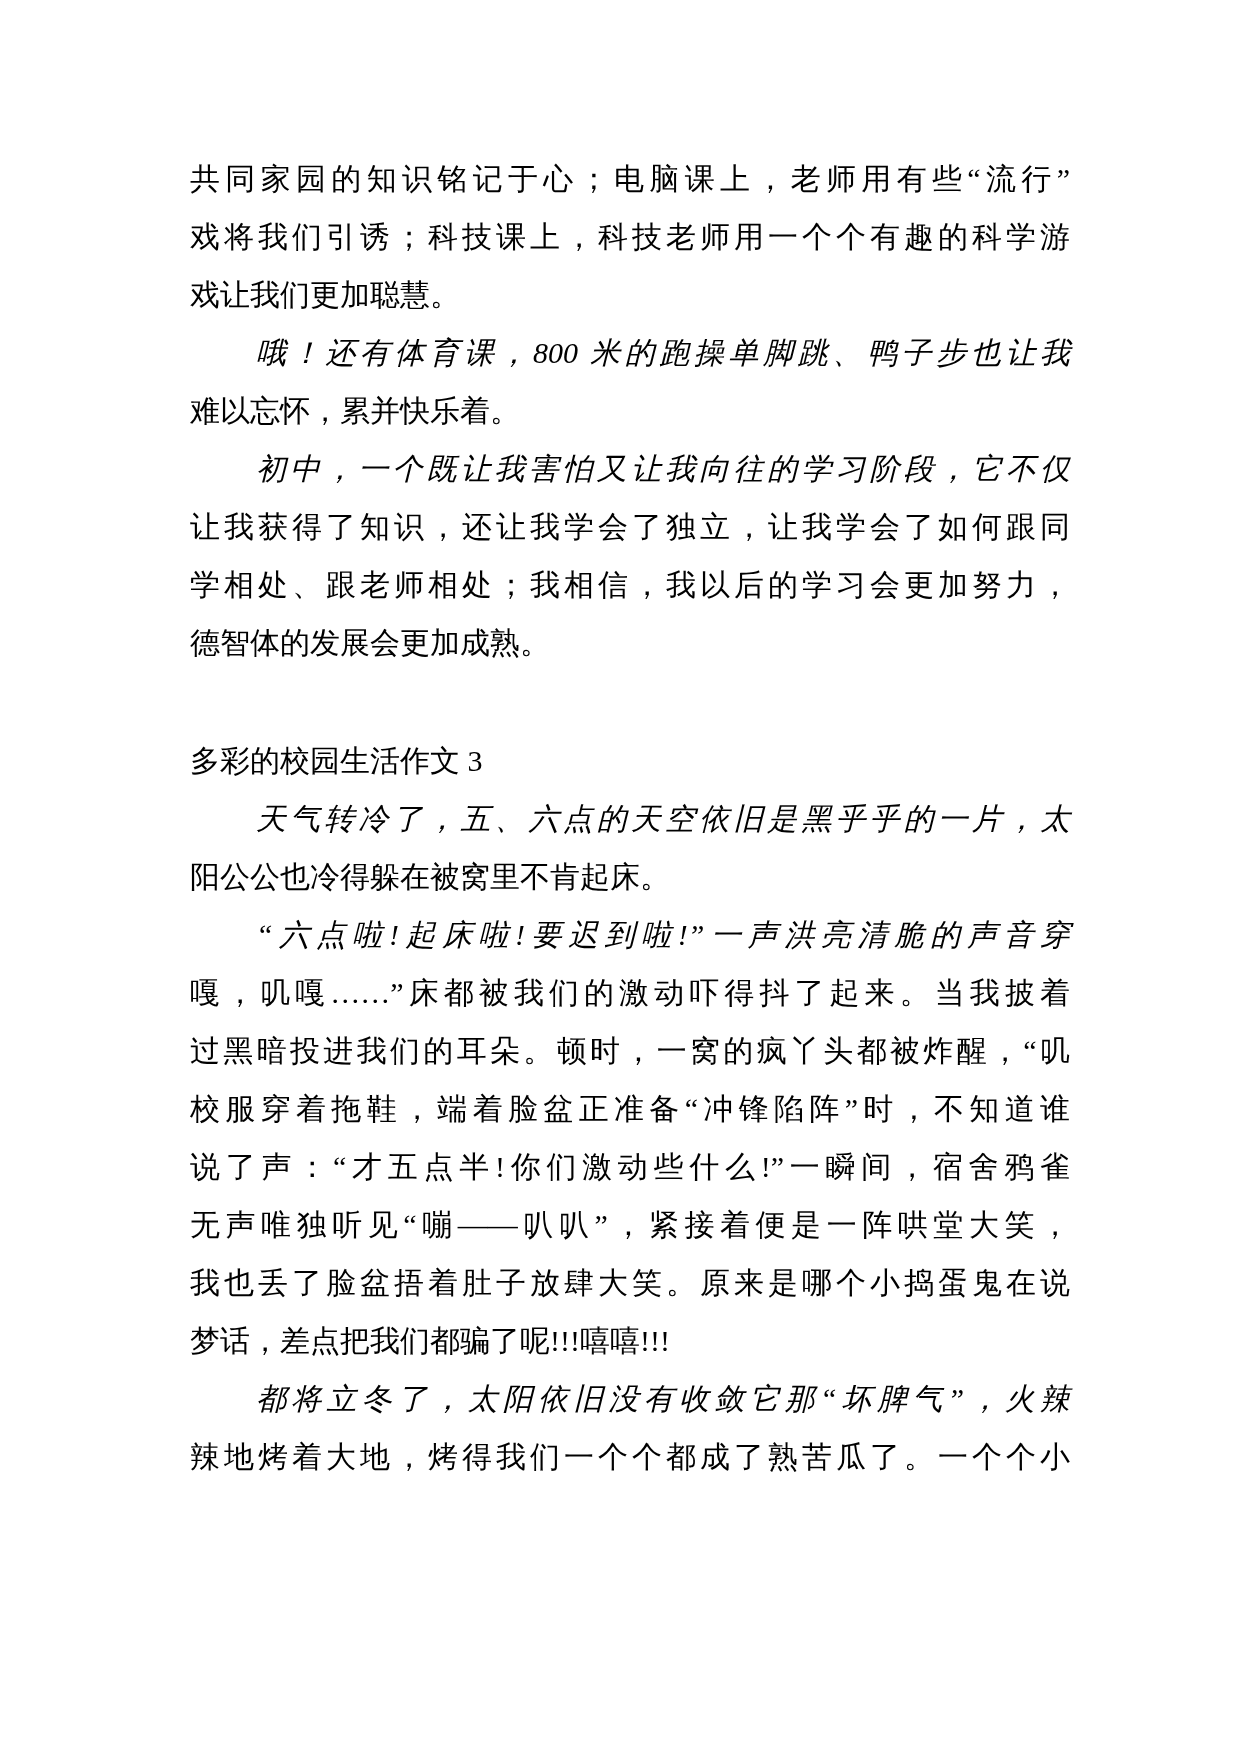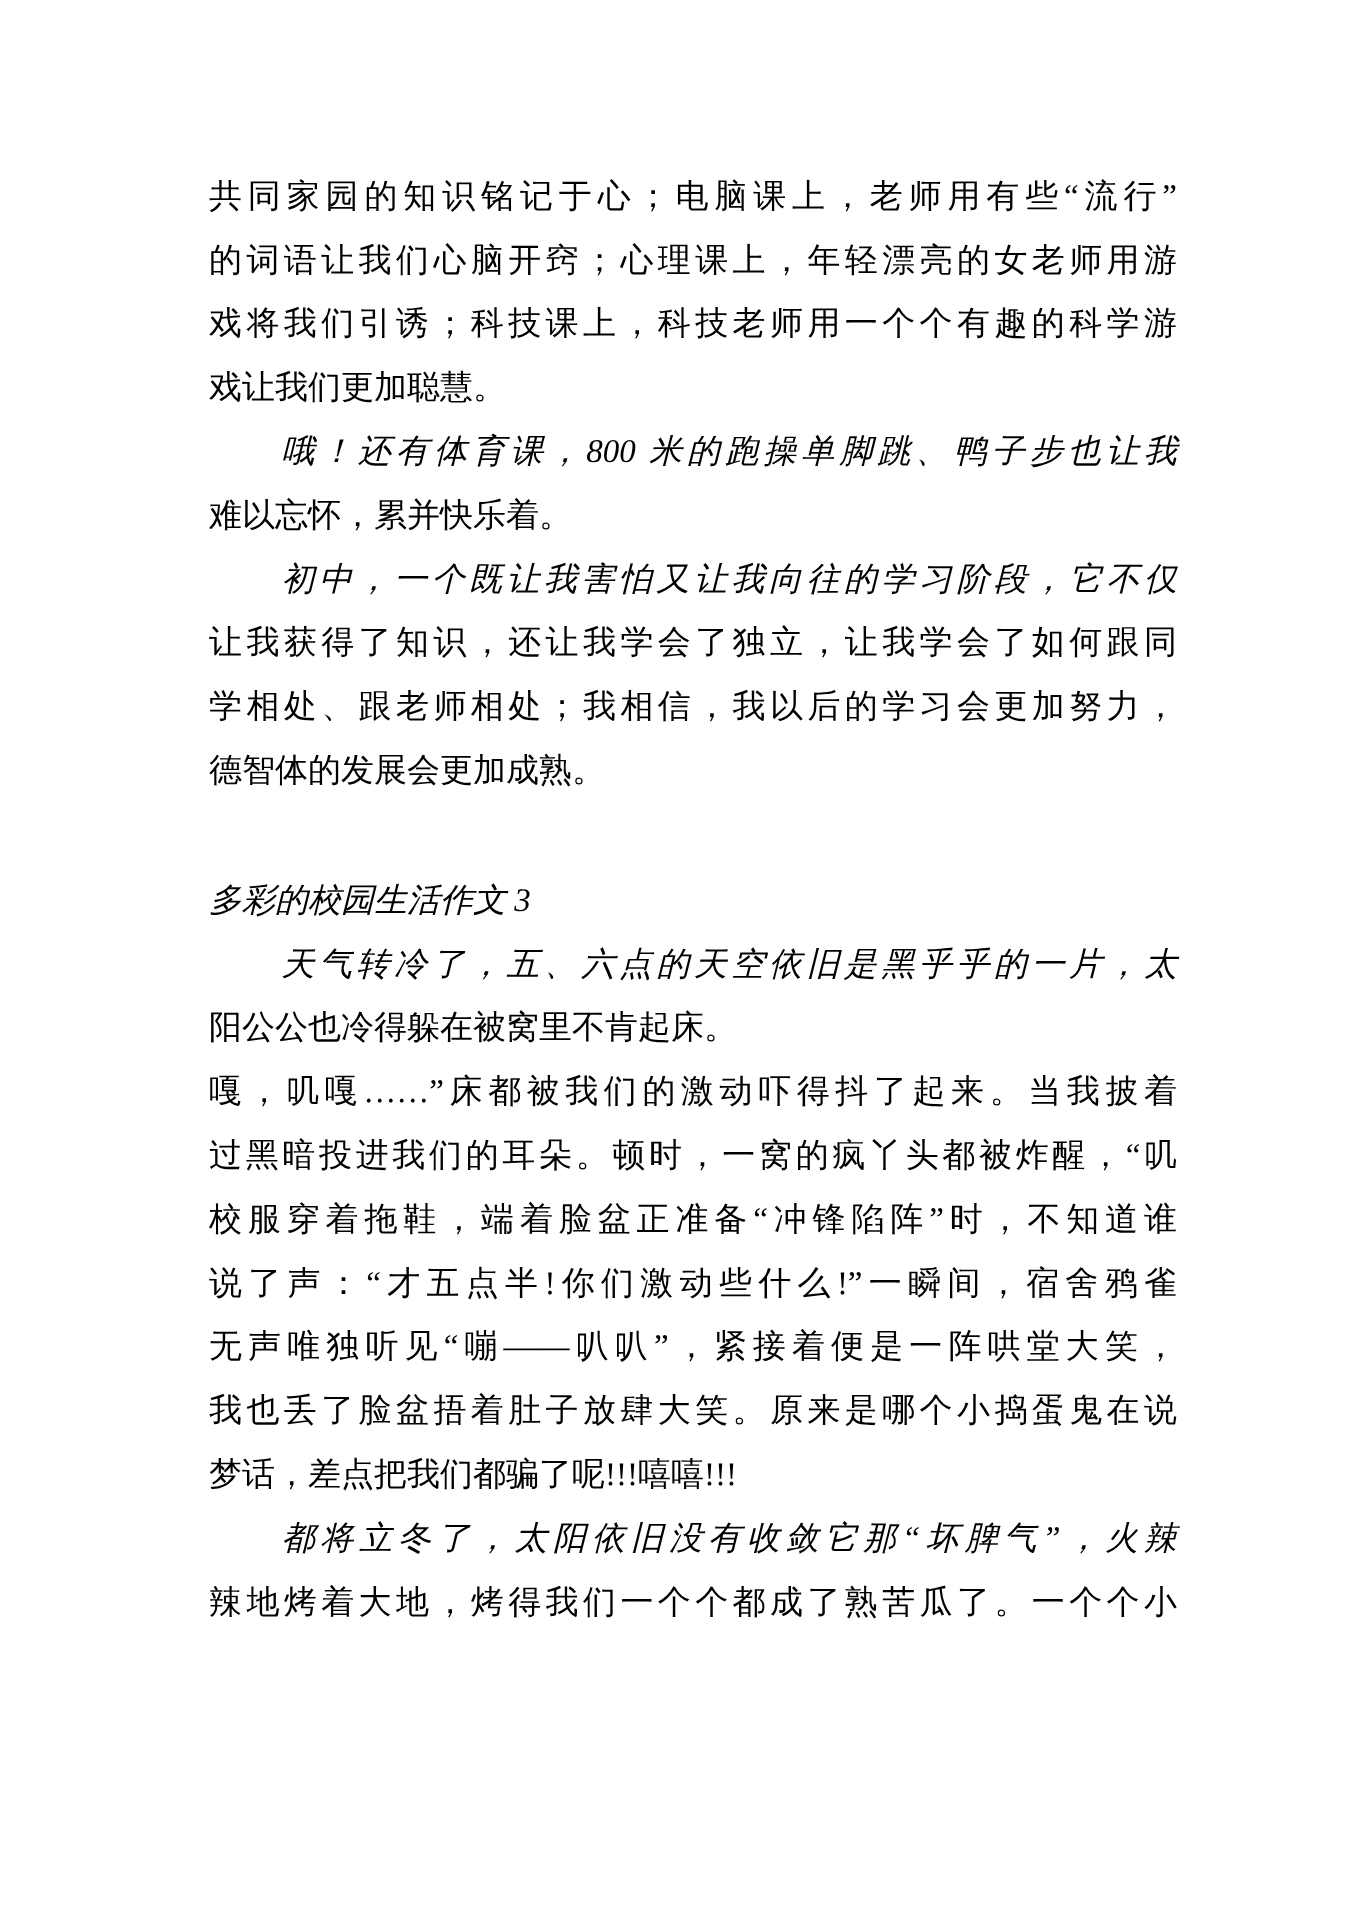--- a/index.html
+++ b/index.html
@@ -34,51 +34,50 @@
     text-align-last: justify;
     text-justify: inter-character;
   }
   
   .line.in {
     text-indent: 66px;
     font-style: italic;
   }
   .heading {
     margin-top: 60px;
-    font-style: italic;
   }
   .paragraph { margin: 0; padding: 0; }
 </style>
 </head>
 <body>
 
 <div class="page">
   <div id="doc-body">
       <div class="paragraph">
         <div class="line j">共同家园的知识铭记于心；电脑课上，老师用有些“流行”</div>
-        <div class="line j">的词语让我们心脑开窍；心理课上，年轻漂亮的女老师用游</div>
         <div class="line j">戏将我们引诱；科技课上，科技老师用一个个有趣的科学游</div>
         <div class="line">戏让我们更加聪慧。</div>
       </div>
       <div class="paragraph">
         <div class="line j in">哦！还有体育课，800 米的跑操单脚跳、鸭子步也让我</div>
         <div class="line">难以忘怀，累并快乐着。</div>
       </div>
       <div class="paragraph">
         <div class="line j in">初中，一个既让我害怕又让我向往的学习阶段，它不仅</div>
         <div class="line j">让我获得了知识，还让我学会了独立，让我学会了如何跟同</div>
         <div class="line j">学相处、跟老师相处；我相信，我以后的学习会更加努力，</div>
         <div class="line">德智体的发展会更加成熟。</div>
       </div>
       <div class="line heading">多彩的校园生活作文 3</div>
       <div class="paragraph">
         <div class="line j in">天气转冷了，五、六点的天空依旧是黑乎乎的一片，太</div>
         <div class="line">阳公公也冷得躲在被窝里不肯起床。</div>
       </div>
       <div class="paragraph">
+        <div class="line j in">“六点啦!起床啦!要迟到啦!”一声洪亮清脆的声音穿</div>
         <div class="line j">嘎，叽嘎……”床都被我们的激动吓得抖了起来。当我披着</div>
         <div class="line j">过黑暗投进我们的耳朵。顿时，一窝的疯丫头都被炸醒，“叽</div>
         <div class="line j">校服穿着拖鞋，端着脸盆正准备“冲锋陷阵”时，不知道谁</div>
         <div class="line j">说了声：“才五点半!你们激动些什么!”一瞬间，宿舍鸦雀</div>
         <div class="line j">无声唯独听见“嘣——叭叭”，紧接着便是一阵哄堂大笑，</div>
         <div class="line j">我也丢了脸盆捂着肚子放肆大笑。原来是哪个小捣蛋鬼在说</div>
         <div class="line">梦话，差点把我们都骗了呢!!!嘻嘻!!!</div>
       </div>
       <div class="paragraph">
         <div class="line j in">都将立冬了，太阳依旧没有收敛它那“坏脾气”，火辣</div>

